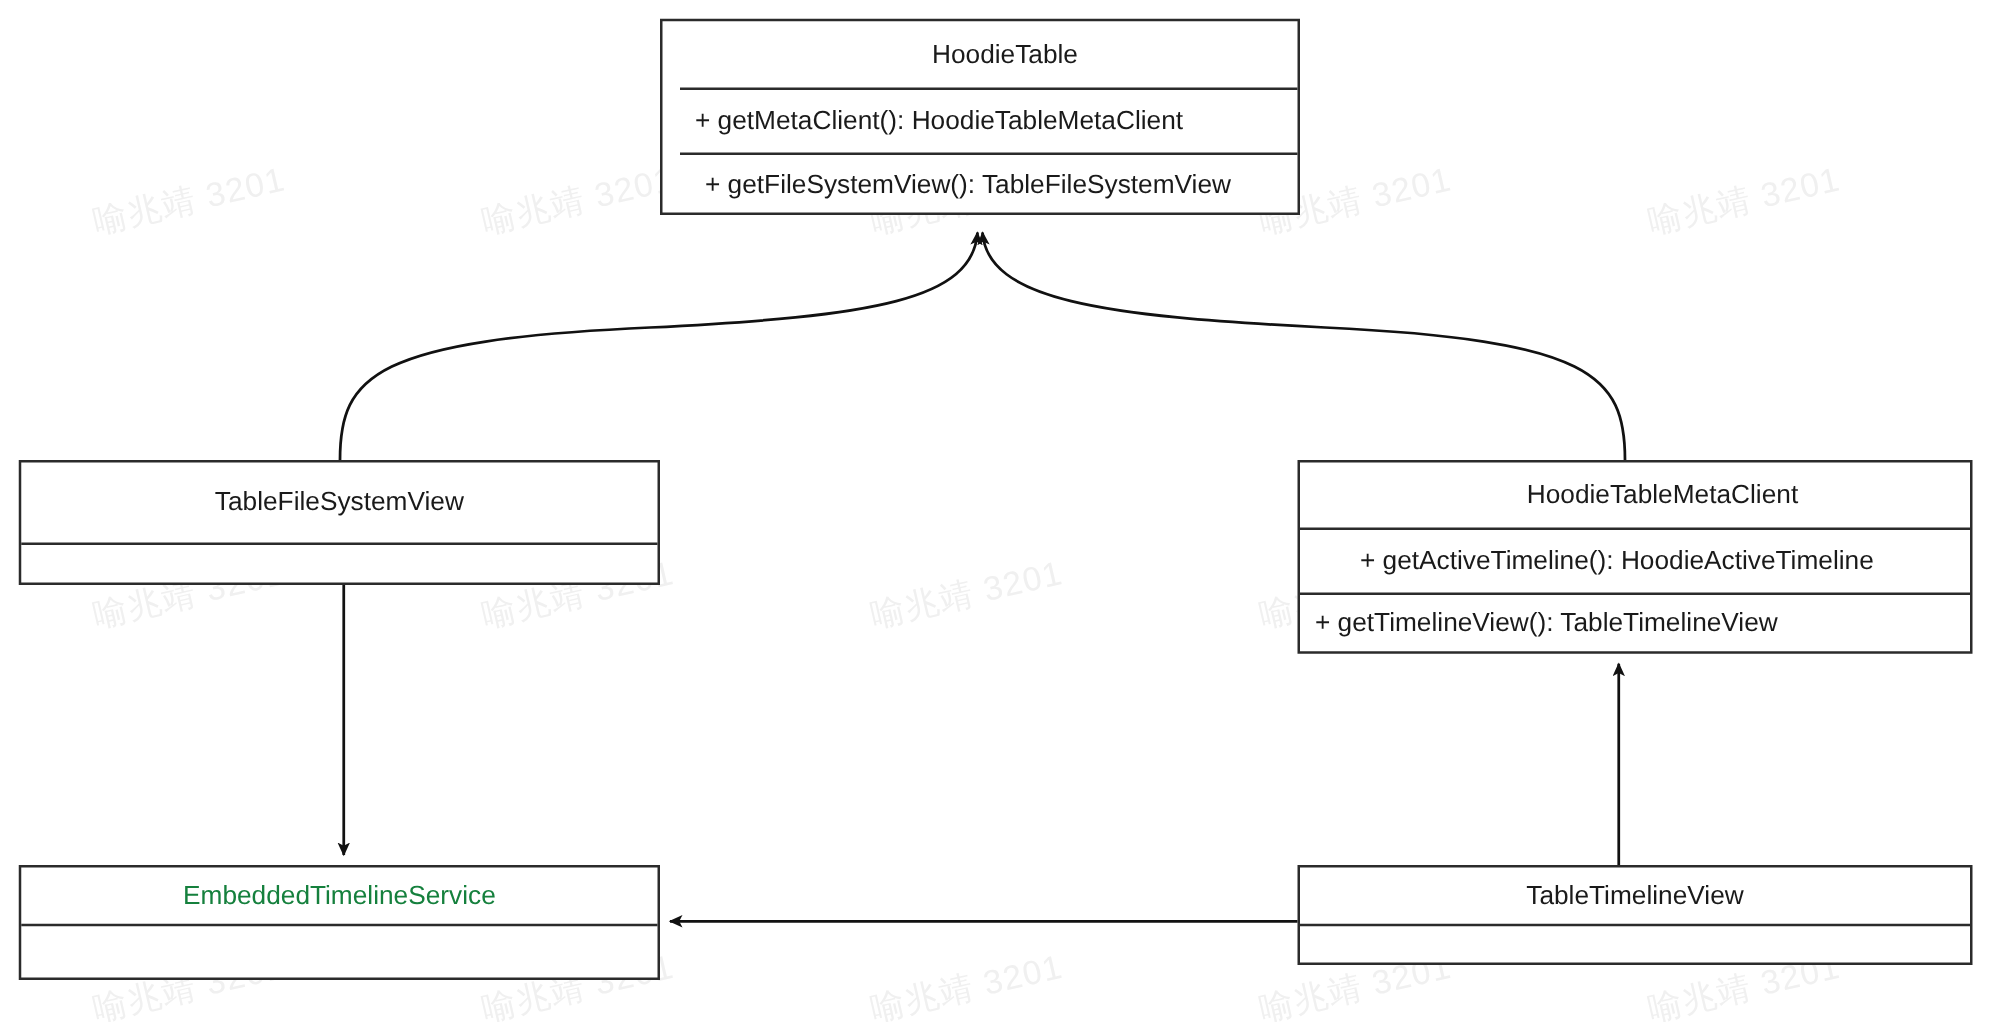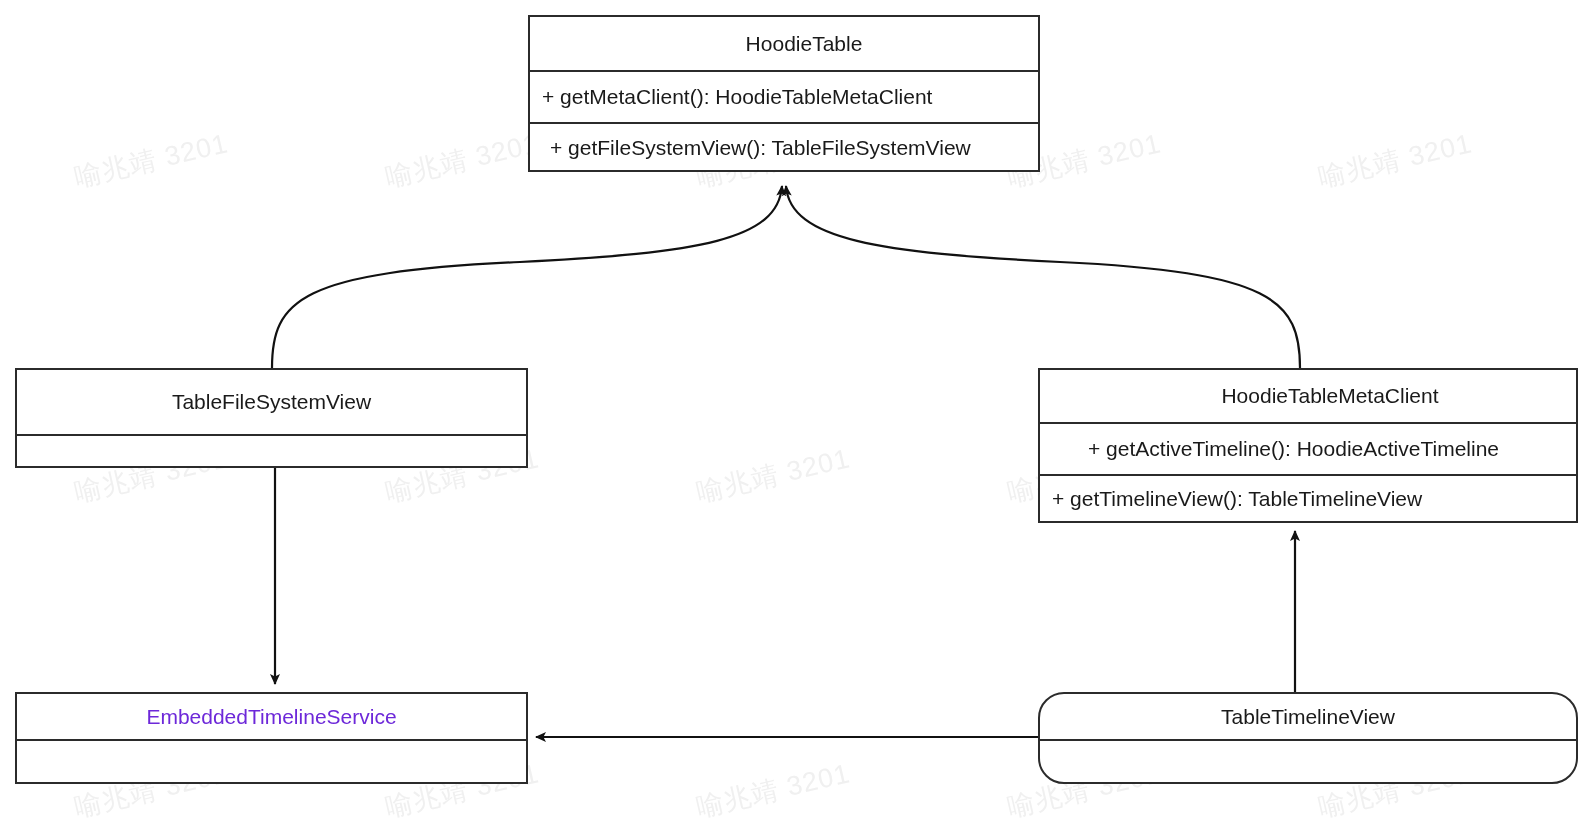--- a/index.html
+++ b/index.html
@@ -120,37 +120,37 @@
         <path d="M 272 368 C 272 300 300 272 520 262 C 700 253 778 240 782 186" marker-end="url(#arrow-solid)" fill="none" stroke="#111111" stroke-width="2.2"></path>
         <path d="M 1300 368 C 1300 300 1272 272 1060 262 C 880 253 790 240 786 186" marker-end="url(#arrow-solid)" fill="none" stroke="#111111" stroke-width="2.2"></path>
         <path d="M 275 468 L 275 684" marker-end="url(#arrow-solid)" fill="none" stroke="#111111" stroke-width="2.2"></path>
         <path d="M 1295 692 L 1295 531" marker-end="url(#arrow-solid)" fill="none" stroke="#111111" stroke-width="2.2"></path>
         <path d="M 1295 737 L 536 737" marker-end="url(#arrow-solid)" fill="none" stroke="#111111" stroke-width="2.2"></path>
       </g>
   </svg>
 
 <div class="uml-class" style="left: 528px; top: 15px; width: 512px; height: 157px; border-color: rgb(43, 43, 43);">
       <div class="uml-name" style="height: 53px; color: rgb(26, 26, 26); margin-left: 40px;">HoodieTable</div>
-      <div class="uml-members" style="height: 100px; border-top-color: rgb(43, 43, 43);">
+      <div class="uml-members" style="height: 100px; border-top-color: rgb(43, 43, 43); margin-left: 14px;">
         <div class="uml-member" style="height: 50px; border-top-color: rgb(43, 43, 43);">+ getMetaClient(): HoodieTableMetaClient</div>
         <div class="uml-member" style="height: 50px; border-top-color: rgb(43, 43, 43); padding-left: 20px;">+ getFileSystemView(): TableFileSystemView</div>
       </div>
     </div>
     <div class="uml-class" style="left: 15px; top: 368px; width: 513px; height: 100px; border-color: rgb(43, 43, 43);">
       <div class="uml-name" style="height: 64px; color: rgb(26, 26, 26);">TableFileSystemView</div>
       <div class="uml-members empty" style="height: 46px; border-top-color: rgb(43, 43, 43);"></div>
     </div>
     <div class="uml-class" style="left: 1038px; top: 368px; width: 540px; height: 155px; border-color: rgb(43, 43, 43);">
       <div class="uml-name" style="height: 52px; color: rgb(26, 26, 26); padding-left: 44px;">HoodieTableMetaClient</div>
       <div class="uml-members" style="height: 99px; border-top-color: rgb(43, 43, 43);">
         <div class="uml-member" style="height: 49.5px; border-top-color: rgb(43, 43, 43); padding-left: 48px;">+ getActiveTimeline(): HoodieActiveTimeline</div>
         <div class="uml-member" style="height: 49.5px; border-top-color: rgb(43, 43, 43);">+ getTimelineView(): TableTimelineView</div>
       </div>
     </div>
     <div class="uml-class" style="left: 15px; top: 692px; width: 513px; height: 92px; border-color: rgb(43, 43, 43);">
-      <div class="uml-name" style="height: 45px; color: #6d28d9;">EmbeddedTimelineService</div>
+      <div class="uml-name" style="height: 45px; color: #15803d;">EmbeddedTimelineService</div>
       <div class="uml-members empty" style="height: 43px; border-top-color: rgb(43, 43, 43);"></div>
     </div>
-    <div class="uml-class" style="left: 1038px; top: 692px; width: 540px; height: 92px; border-color: rgb(43, 43, 43); border-radius: 26px;">
+    <div class="uml-class" style="left: 1038px; top: 692px; width: 540px; height: 80px; border-color: rgb(43, 43, 43);">
       <div class="uml-name" style="height: 45px; color: rgb(26, 26, 26);">TableTimelineView</div>
       <div class="uml-members empty" style="height: 43px; border-top-color: rgb(43, 43, 43);"></div>
     </div>
   </div>
 
 </body></html>

